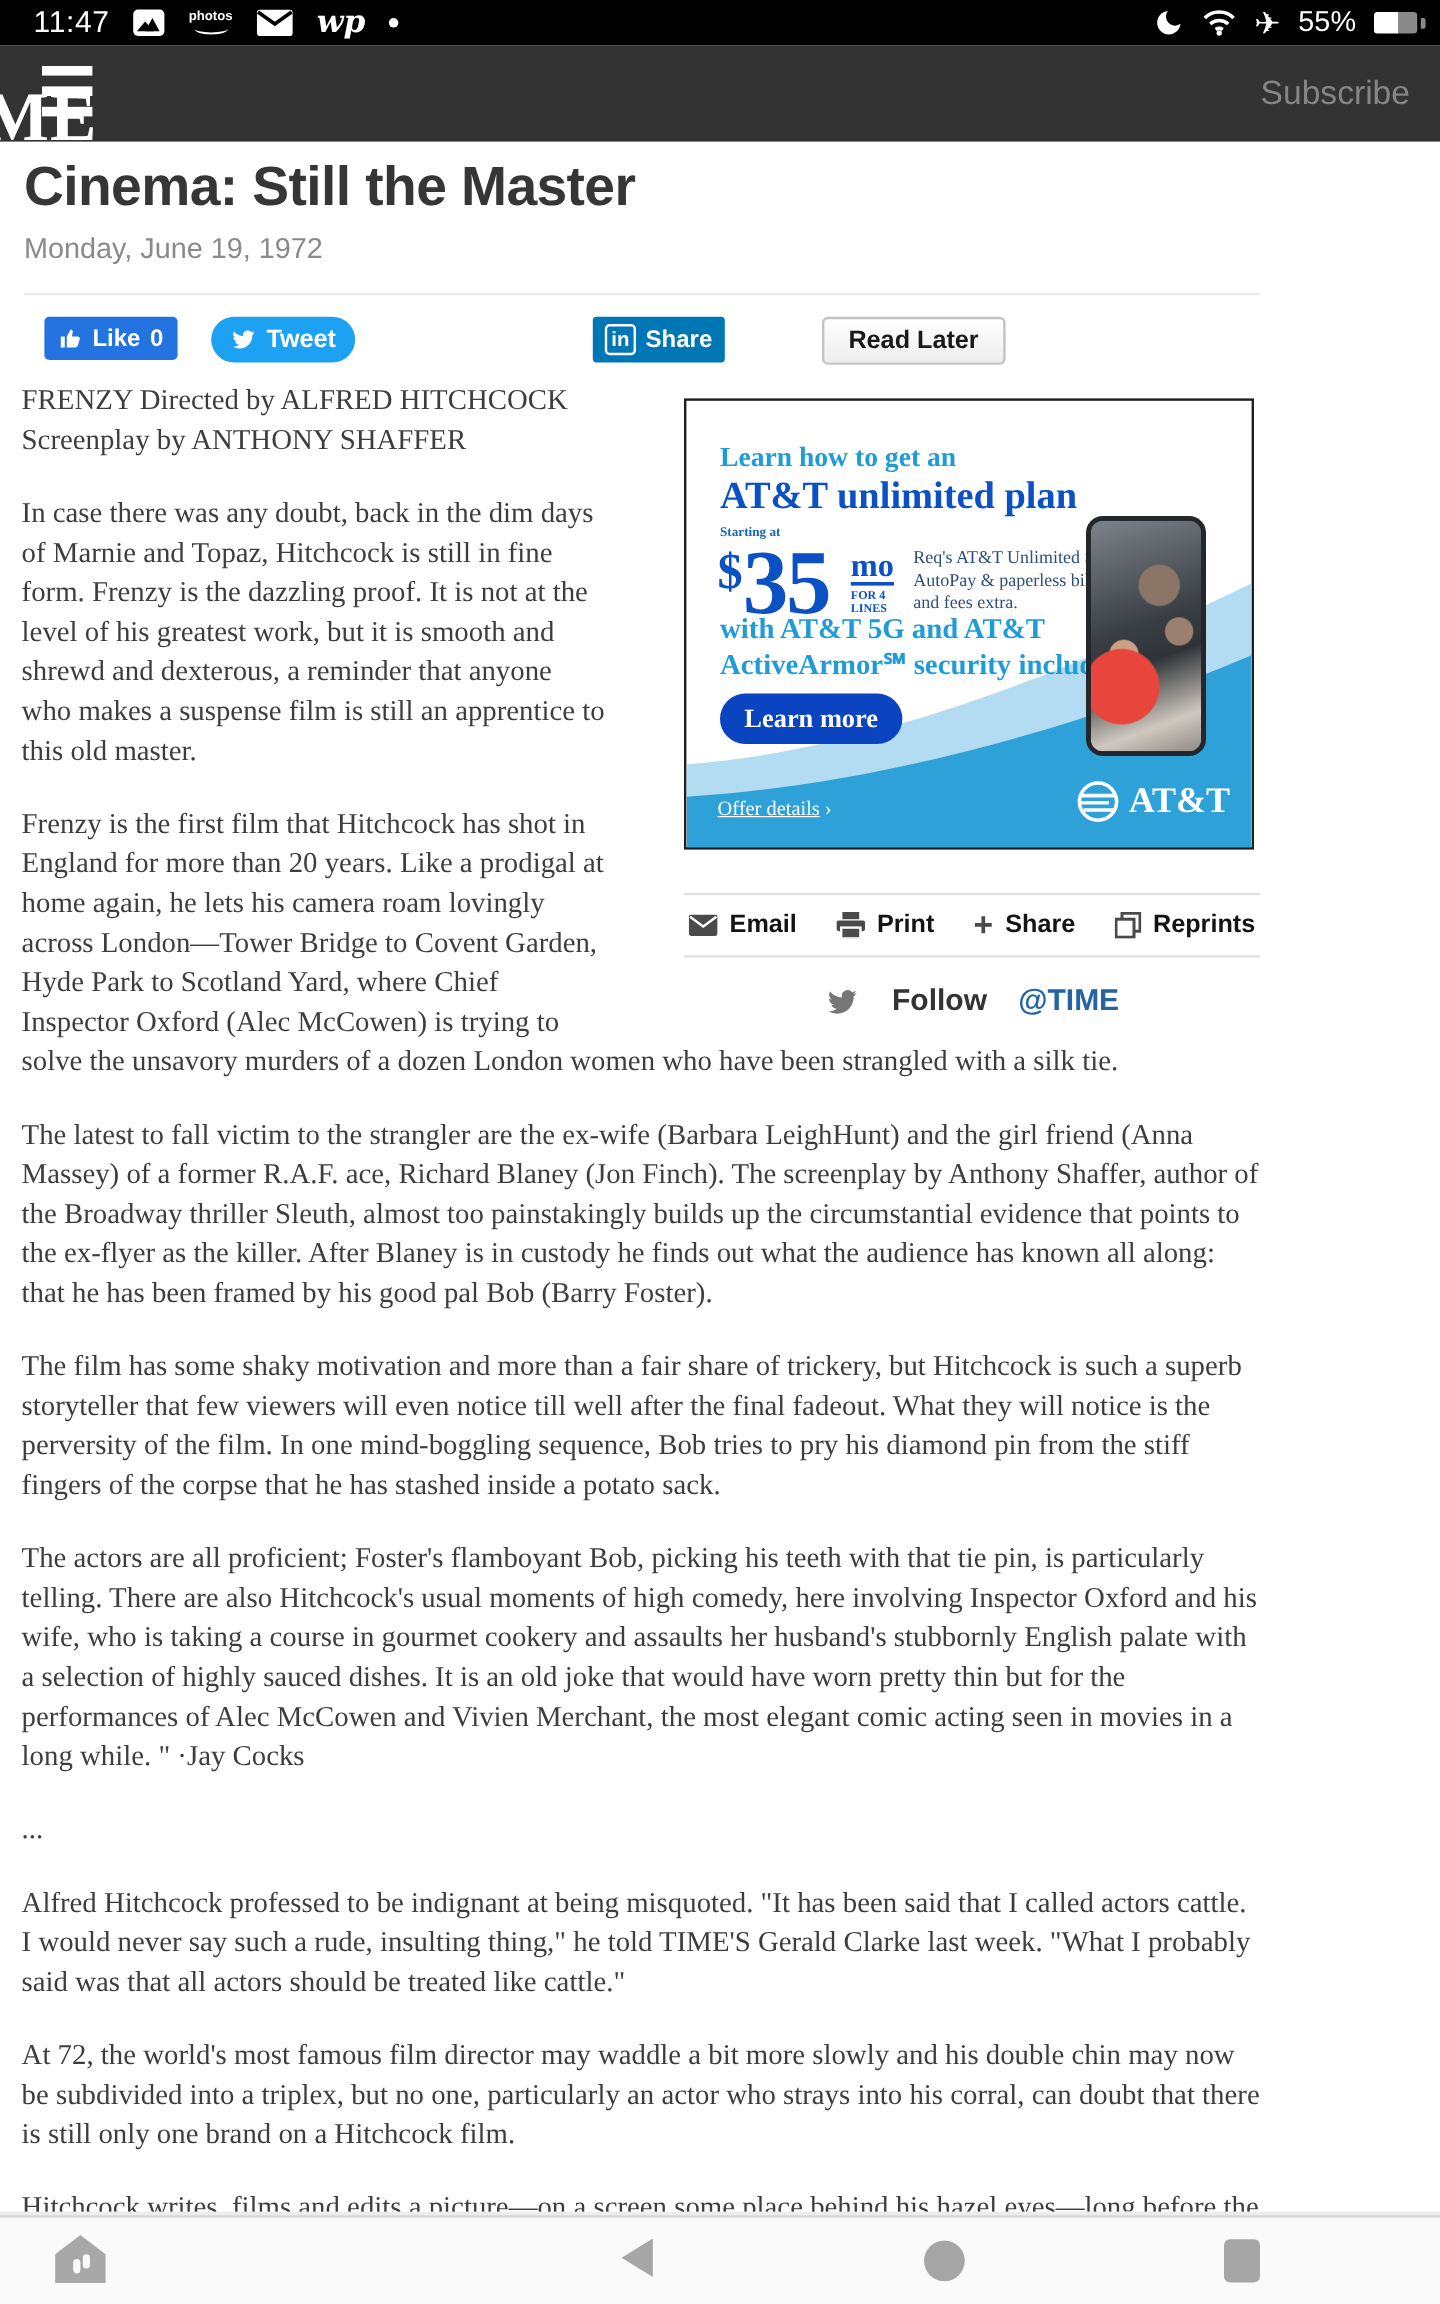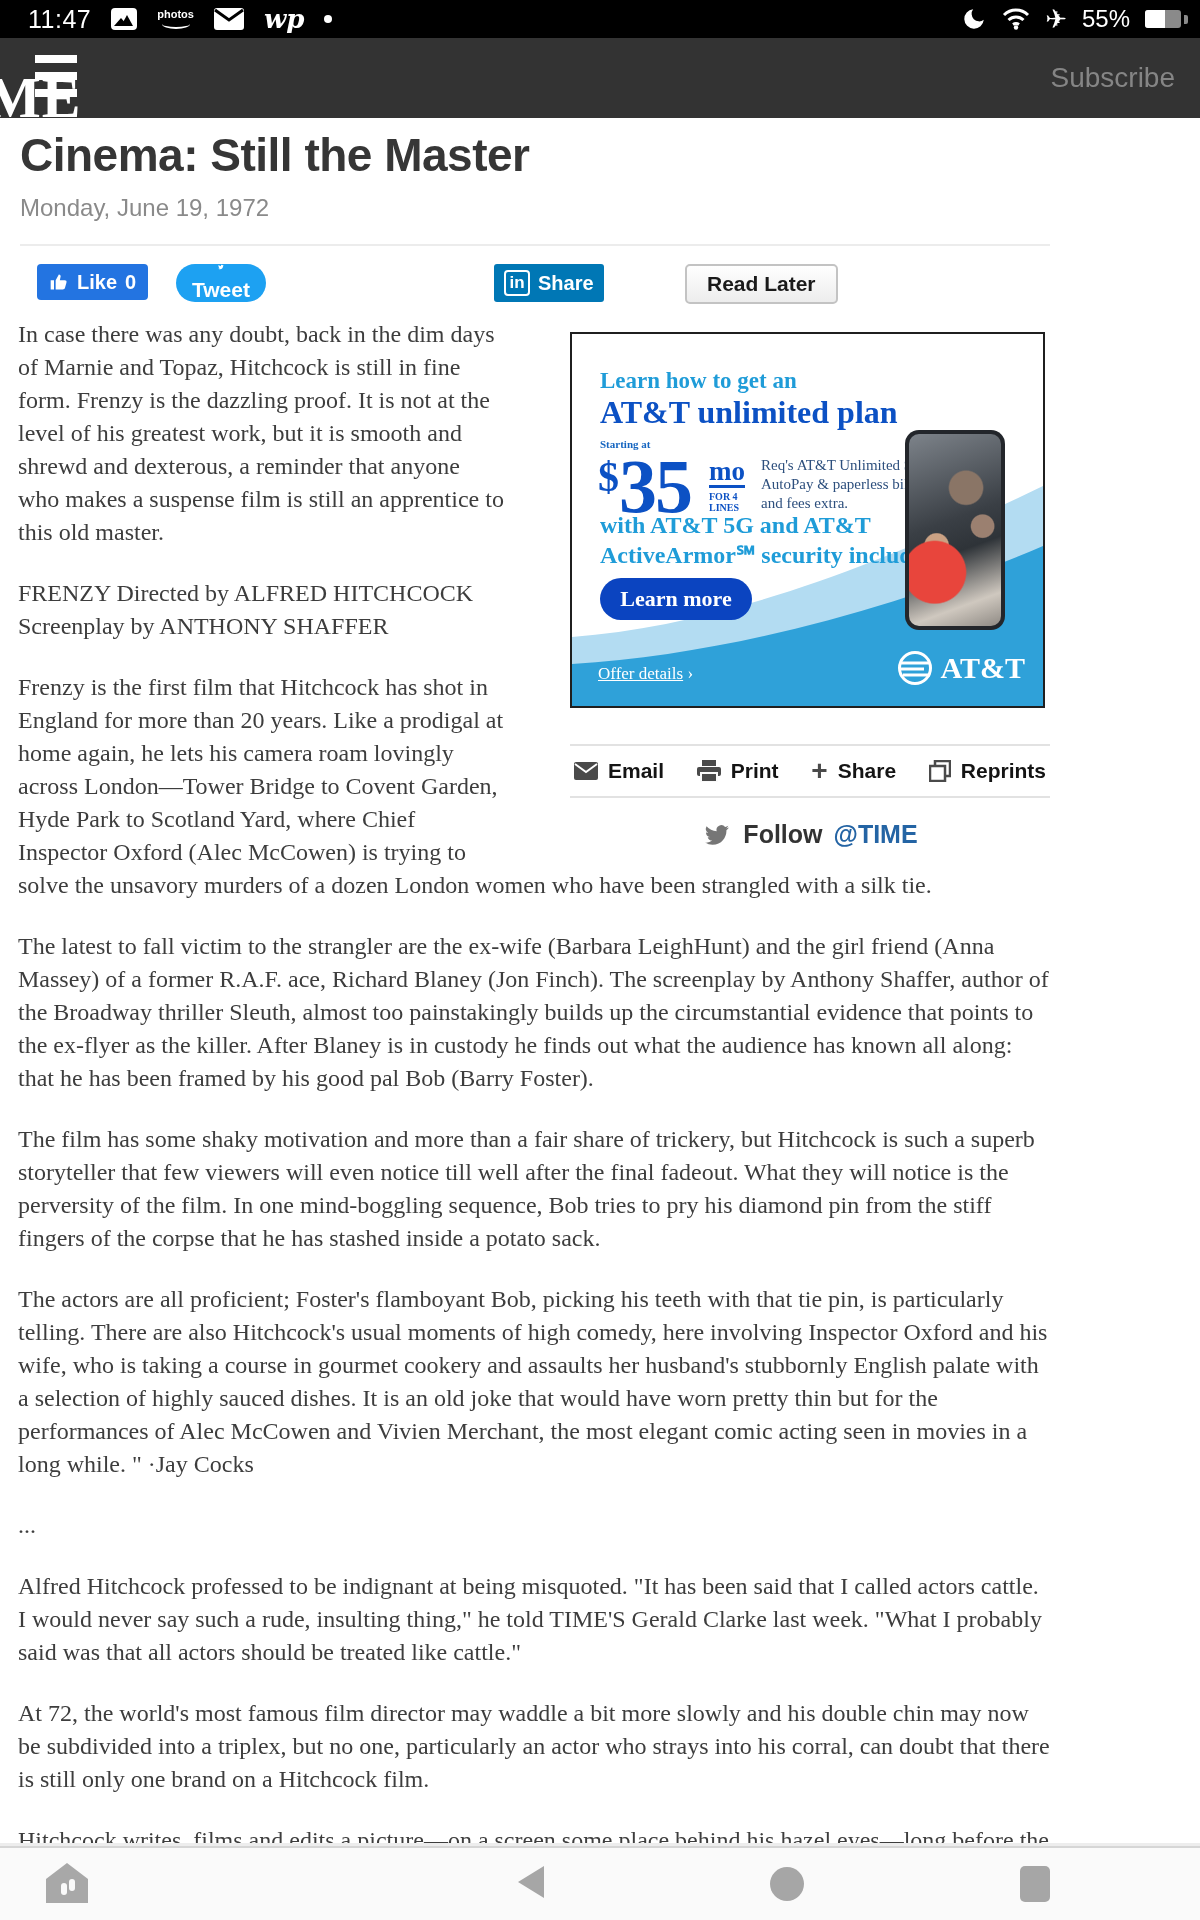--- a/index.html
+++ b/index.html
@@ -40,21 +40,21 @@
   
   .content{position:absolute;top:118px;left:0;width:1062px;padding:4px;}
   .title{margin:6px 16px 0 16px;font-size:46px;line-height:54px;font-weight:bold;color:#363636;letter-spacing:-.5px;}
   .date{margin:12px 16px 0 16px;font-size:24px;color:#8a8a8a;}
   .divider{height:2px;background:#ececec;margin:22px 16px 0 16px;}
 
   
   .social-row{position:relative;height:44px;margin:18px 16px 8px 16px;}
   .btn{position:absolute;top:0;display:flex;align-items:center;color:#fff;font-weight:bold;cursor:pointer;}
   .fb-like{left:17px;height:36px;background:#2374e1;border-radius:4px;padding:0 12px;gap:8px;font-size:20px;}
-  .tweet-btn{left:156px;height:38px;background:#1da1f2;border-radius:19px;padding:0 16px;gap:8px;font-size:21px;flex-direction:column;}
+  .tweet-btn{left:156px;height:38px;background:#1da1f2;border-radius:19px;padding:0 16px;gap:8px;font-size:21px;}
   .li-share{left:474px;height:38px;background:#0077b5;border-radius:3px;padding:0 10px;gap:8px;font-size:20px;}
   .li-badge{width:26px;height:26px;border:2px solid #fff;border-radius:4px;display:flex;align-items:center;
             justify-content:center;font-size:17px;font-weight:bold;box-sizing:border-box;}
   .read-later{left:665px;height:40px;background:linear-gradient(#fff,#ededed);border:2px solid #c3c3c3;
               border-radius:5px;color:#1a1a1a;font-size:21px;padding:0 20px;box-sizing:border-box;}
 
   
   .article{position:relative;margin:0 16px 0 14px;font-family:"Liberation Serif",serif;color:#3d3d3d;}
   .article p{font-size:24px;line-height:33px;margin:28px 0;}
   .article p:first-of-type{margin-top:10px;}
@@ -91,21 +91,21 @@
       radial-gradient(circle at 80% 48%, #9b8070 0 9%, rgba(0,0,0,0) 10%),
       linear-gradient(160deg,#7d838a 0%,#3a3f45 45%,#2e3338 60%,#cfc8bf 85%,#8f8a84 100%);}
 
   .share-row{margin-top:36px;border-top:2px solid #e2e2e2;border-bottom:2px solid #e2e2e2;height:50px;
              display:flex;align-items:center;justify-content:space-between;padding:0 4px;
              font-family:"Liberation Sans",sans-serif;}
   .share-item{display:flex;align-items:center;gap:10px;color:#141414;font-size:21px;font-weight:bold;cursor:pointer;}
   .share-item svg{display:block;}
   .plus-ic{font-size:28px;font-weight:bold;color:#4a4a4a;line-height:22px;}
 
-  .follow-row{margin-top:22px;display:flex;align-items:center;justify-content:center;gap:11px;
+  .follow-row{margin-top:22px;display:flex;align-items:center;justify-content:center;gap:26px;
               font-family:"Liberation Sans",sans-serif;font-size:25px;font-weight:bold;}
   .follow-label{color:#333;}
   .follow-handle{color:#2464a4;cursor:pointer;}
 
   
   .nav-bar{position:absolute;left:0;bottom:0;width:1200px;height:72px;background:#fafafa;
            border-top:2px solid #d6d6d6;box-shadow:0 -3px 0 #ededed;}
   .nav-ic{position:absolute;top:50%;transform:translateY(-50%);color:#a6a6a6;cursor:pointer;}
   .nav-home{left:44px;}
   .nav-back{left:516px;}
@@ -274,22 +274,22 @@
 
         <div class="follow-row">
           <svg width="30" height="26" viewBox="0 0 24 24" fill="#767676">
               <path d="M23 5.1c-.8.4-1.7.7-2.6.8a4.6 4.6 0 0 0 2-2.5c-.9.5-1.9.9-2.9 1.1a4.5 4.5 0 0 0-7.8 4.1A12.8 12.8 0 0 1 2.4 4a4.5 4.5 0 0 0 1.4 6 4.4 4.4 0 0 1-2-.6v.1a4.5 4.5 0 0 0 3.6 4.4c-.7.2-1.4.2-2 .1a4.5 4.5 0 0 0 4.2 3.1A9 9 0 0 1 1 19a12.7 12.7 0 0 0 6.9 2c8.3 0 12.8-6.9 12.8-12.8v-.6A9 9 0 0 0 23 5.1z"></path>
             </svg>
           <span class="follow-label">Follow</span>
           <span class="follow-handle">@TIME</span>
         </div>
       </aside>
 
+      <p>FRENZY Directed by ALFRED HITCHCOCK Screenplay by ANTHONY SHAFFER</p>
       <p>In case there was any doubt, back in the dim days of Marnie and Topaz, Hitchcock is still in fine form. Frenzy is the dazzling proof. It is not at the level of his greatest work, but it is smooth and shrewd and dexterous, a reminder that anyone who makes a suspense film is still an apprentice to this old master.</p>
-      <p>FRENZY Directed by ALFRED HITCHCOCK Screenplay by ANTHONY SHAFFER</p>
       <p>Frenzy is the first film that Hitchcock has shot in England for more than 20 years. Like a prodigal at home again, he lets his camera roam lovingly across London—Tower Bridge to Covent Garden, Hyde Park to Scotland Yard, where Chief Inspector Oxford (Alec McCowen) is trying to solve the unsavory murders of a dozen London women who have been strangled with a silk tie.</p>
       <p>The latest to fall victim to the strangler are the ex-wife (Barbara LeighHunt) and the girl friend (Anna Massey) of a former R.A.F. ace, Richard Blaney (Jon Finch). The screenplay by Anthony Shaffer, author of the Broadway thriller Sleuth, almost too painstakingly builds up the circumstantial evidence that points to the ex-flyer as the killer. After Blaney is in custody he finds out what the audience has known all along: that he has been framed by his good pal Bob (Barry Foster).</p>
       <p>The film has some shaky motivation and more than a fair share of trickery, but Hitchcock is such a superb storyteller that few viewers will even notice till well after the final fadeout. What they will notice is the perversity of the film. In one mind-boggling sequence, Bob tries to pry his diamond pin from the stiff fingers of the corpse that he has stashed inside a potato sack.</p>
       <p>The actors are all proficient; Foster's flamboyant Bob, picking his teeth with that tie pin, is particularly telling. There are also Hitchcock's usual moments of high comedy, here involving Inspector Oxford and his wife, who is taking a course in gourmet cookery and assaults her husband's stubbornly English palate with a selection of highly sauced dishes. It is an old joke that would have worn pretty thin but for the performances of Alec McCowen and Vivien Merchant, the most elegant comic acting seen in movies in a long while. " ·Jay Cocks</p>
       <p>...</p>
       <p>Alfred Hitchcock professed to be indignant at being misquoted. "It has been said that I called actors cattle. I would never say such a rude, insulting thing," he told TIME'S Gerald Clarke last week. "What I probably said was that all actors should be treated like cattle."</p>
       <p>At 72, the world's most famous film director may waddle a bit more slowly and his double chin may now be subdivided into a triplex, but no one, particularly an actor who strays into his corral, can doubt that there is still only one brand on a Hitchcock film.</p>
       <p>Hitchcock writes, films and edits a picture—on a screen some place behind his hazel eyes—long before the cameras are loaded. "I can make a film on paper," he says. "I never improvise." The grisly scene in Frenzy in which the killer</p>
     </div>
   </div>

